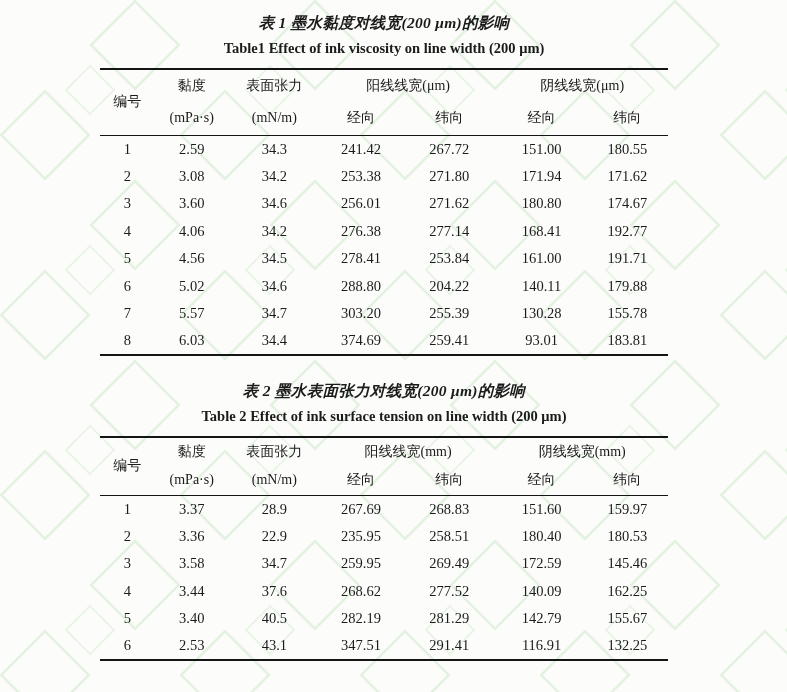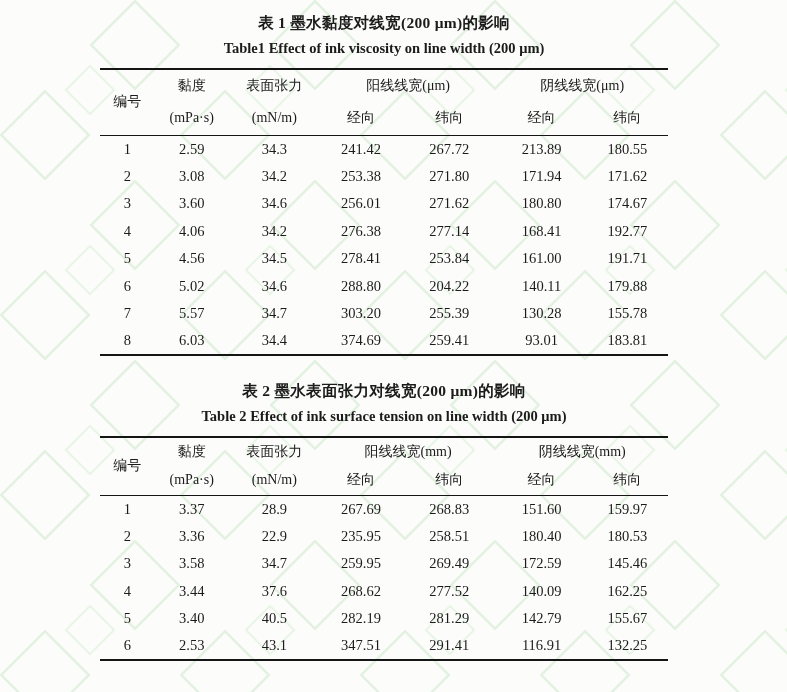--- a/index.html
+++ b/index.html
@@ -32,20 +32,21 @@
   }
   #block1 { top: 12px; }
   #block2 { top: 380px; }
   .tbl-title {
     margin: 0;
     line-height: 22px;
     font-size: 15.5px;
     font-weight: bold;
     text-align: center;
     letter-spacing: 0.3px;
+    font-style: italic;
   }
   .tbl-subtitle {
     margin: 2px 0 0 0;
     line-height: 24px;
     font-size: 14.5px;
     font-weight: bold;
     text-align: center;
   }
   table.paper-table {
     margin-top: 8px;
@@ -120,21 +121,21 @@
           <th>纬向</th>
         </tr>
       </thead>
       <tbody>
           <tr>
             <td>1</td>
             <td>2.59</td>
             <td>34.3</td>
             <td>241.42</td>
             <td>267.72</td>
-            <td>213.89</td>
+            <td>151.00</td>
             <td>180.55</td>
           </tr>
           <tr>
             <td>2</td>
             <td>3.08</td>
             <td>34.2</td>
             <td>253.38</td>
             <td>271.80</td>
             <td>171.94</td>
             <td>171.62</td>

